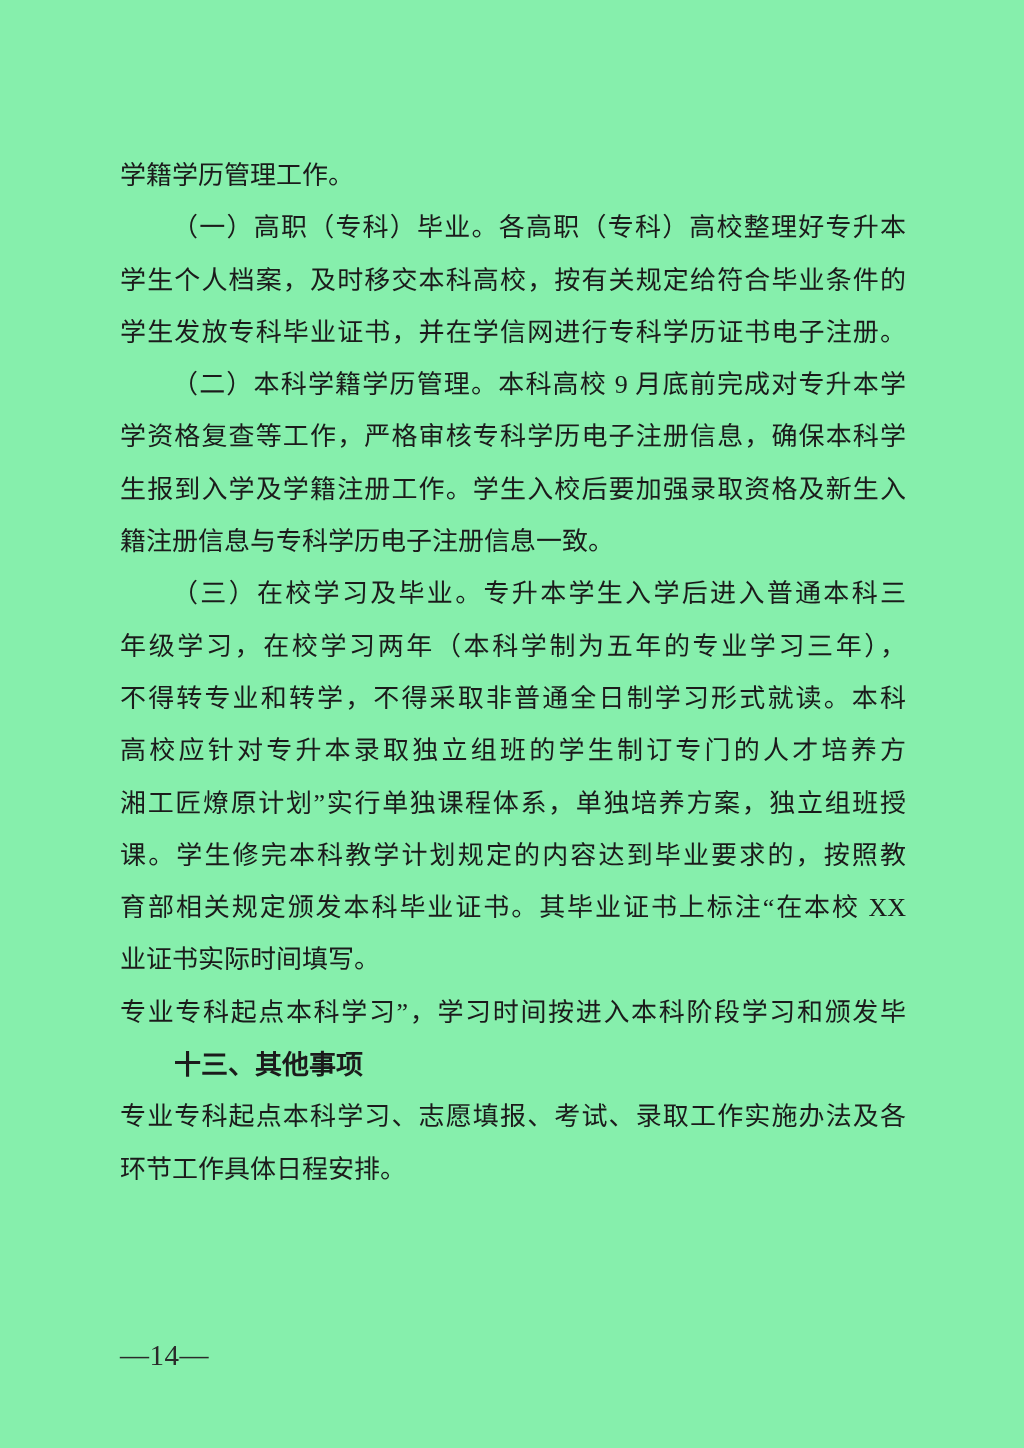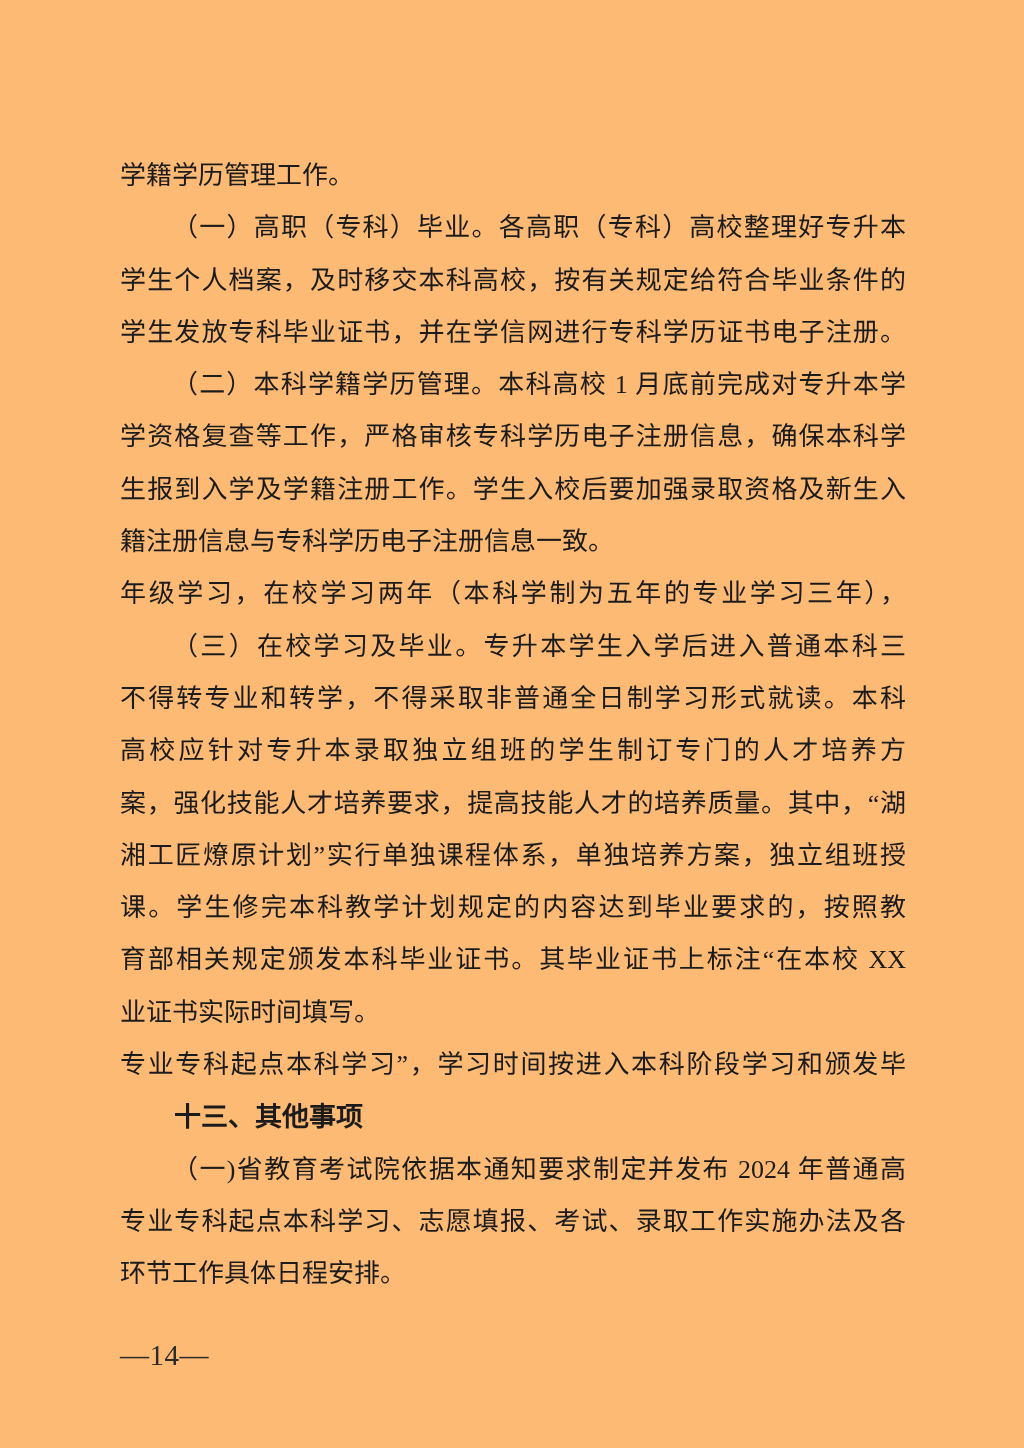--- a/index.html
+++ b/index.html
@@ -4,21 +4,21 @@
 <style>
   html, body {
     margin: 0;
     padding: 0;
     background: #ffffff;
   }
   .page {
     position: relative;
     width: 1024px;
     height: 1448px;
-    background: #fdba74;
+    background: #86efac;
     color: #1b1b1b;
     font-family: "Liberation Serif", "DejaVu Serif", serif;
     overflow: hidden;
   }
   .body-text {
     position: absolute;
     left: 120px;
     top: 150px;
     width: 786px;
   }
@@ -61,38 +61,36 @@
 
 <div class="page">
   <div class="body-text">
 
     <div class="line pfinal">学籍学历管理工作。</div>
 
     <div class="line pfirst">（一）高职（专科）毕业。各高职（专科）高校整理好专升本</div>
     <div class="line">学生个人档案，及时移交本科高校，按有关规定给符合毕业条件的</div>
     <div class="line pfinal pfull">学生发放专科毕业证书，并在学信网进行专科学历证书电子注册。</div>
 
-    <div class="line pfirst">（二）本科学籍学历管理。本科高校 1 月底前完成对专升本学</div>
+    <div class="line pfirst">（二）本科学籍学历管理。本科高校 9 月底前完成对专升本学</div>
     <div class="line">学资格复查等工作，严格审核专科学历电子注册信息，确保本科学</div>
     <div class="line">生报到入学及学籍注册工作。学生入校后要加强录取资格及新生入</div>
     <div class="line pfinal">籍注册信息与专科学历电子注册信息一致。</div>
 
+    <div class="line pfirst">（三）在校学习及毕业。专升本学生入学后进入普通本科三</div>
     <div class="line">年级学习，在校学习两年（本科学制为五年的专业学习三年），</div>
-    <div class="line pfirst">（三）在校学习及毕业。专升本学生入学后进入普通本科三</div>
     <div class="line">不得转专业和转学，不得采取非普通全日制学习形式就读。本科</div>
     <div class="line">高校应针对专升本录取独立组班的学生制订专门的人才培养方</div>
-    <div class="line">案，强化技能人才培养要求，提高技能人才的培养质量。其中，“湖</div>
     <div class="line">湘工匠燎原计划”实行单独课程体系，单独培养方案，独立组班授</div>
     <div class="line">课。学生修完本科教学计划规定的内容达到毕业要求的，按照教</div>
     <div class="line">育部相关规定颁发本科毕业证书。其毕业证书上标注“在本校 XX</div>
     <div class="line pfinal">业证书实际时间填写。</div>
     <div class="line">专业专科起点本科学习”，学习时间按进入本科阶段学习和颁发毕</div>
 
     <div class="line pfirst heading">十三、其他事项</div>
 
-    <div class="line pfirst">（一)省教育考试院依据本通知要求制定并发布 2024 年普通高</div>
     <div class="line">专业专科起点本科学习、志愿填报、考试、录取工作实施办法及各</div>
     <div class="line pfinal">环节工作具体日程安排。</div>
 
   </div>
 
   <div class="footer">—14—</div>
 </div>
 
 </body></html>

